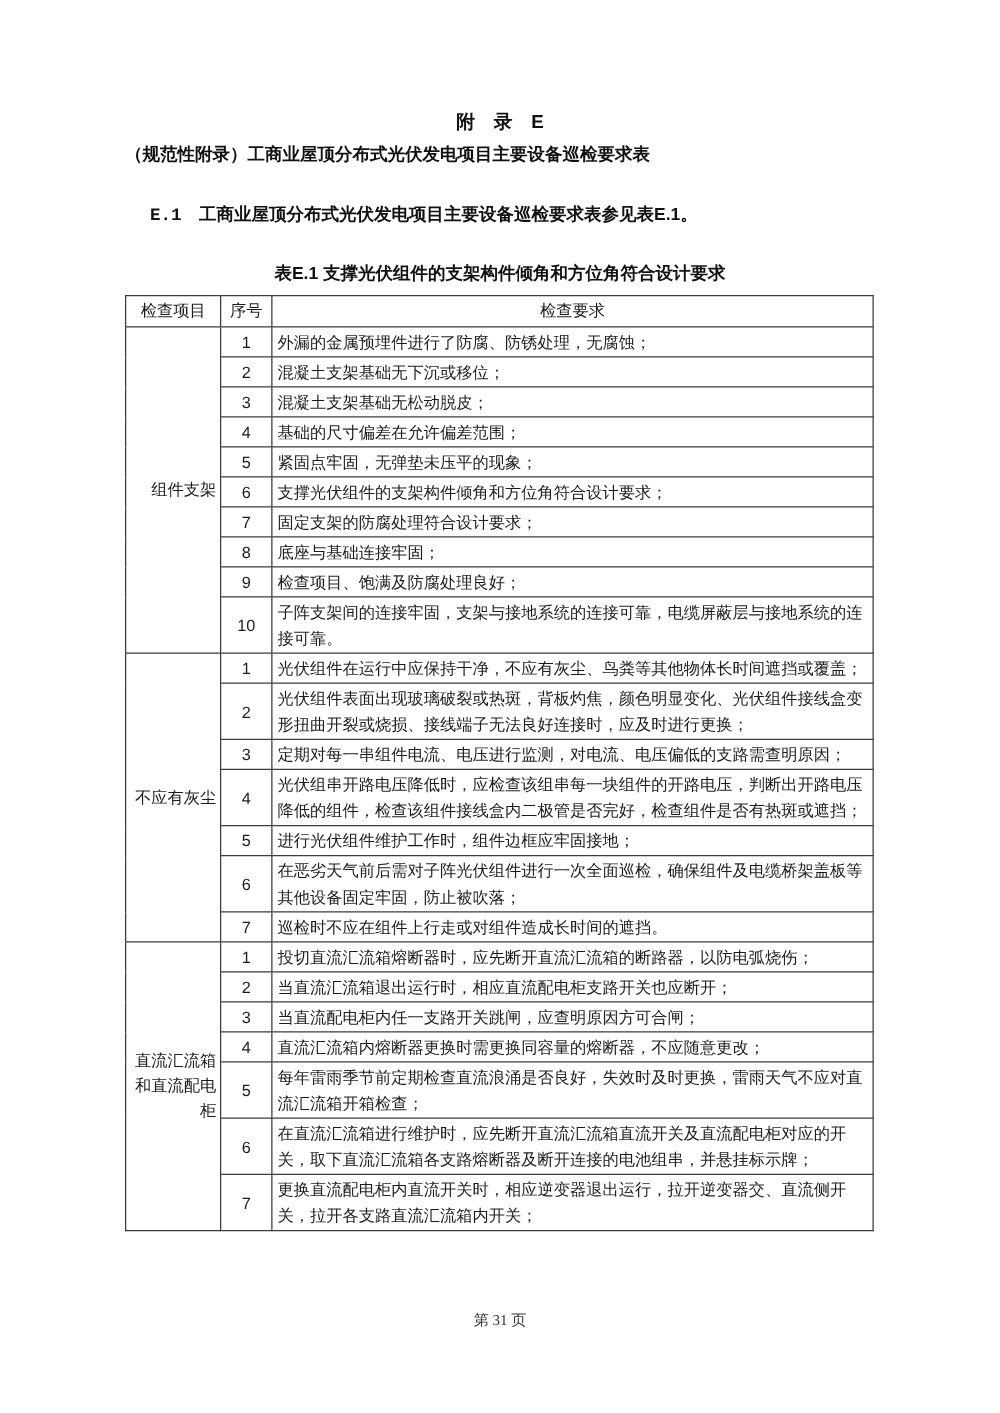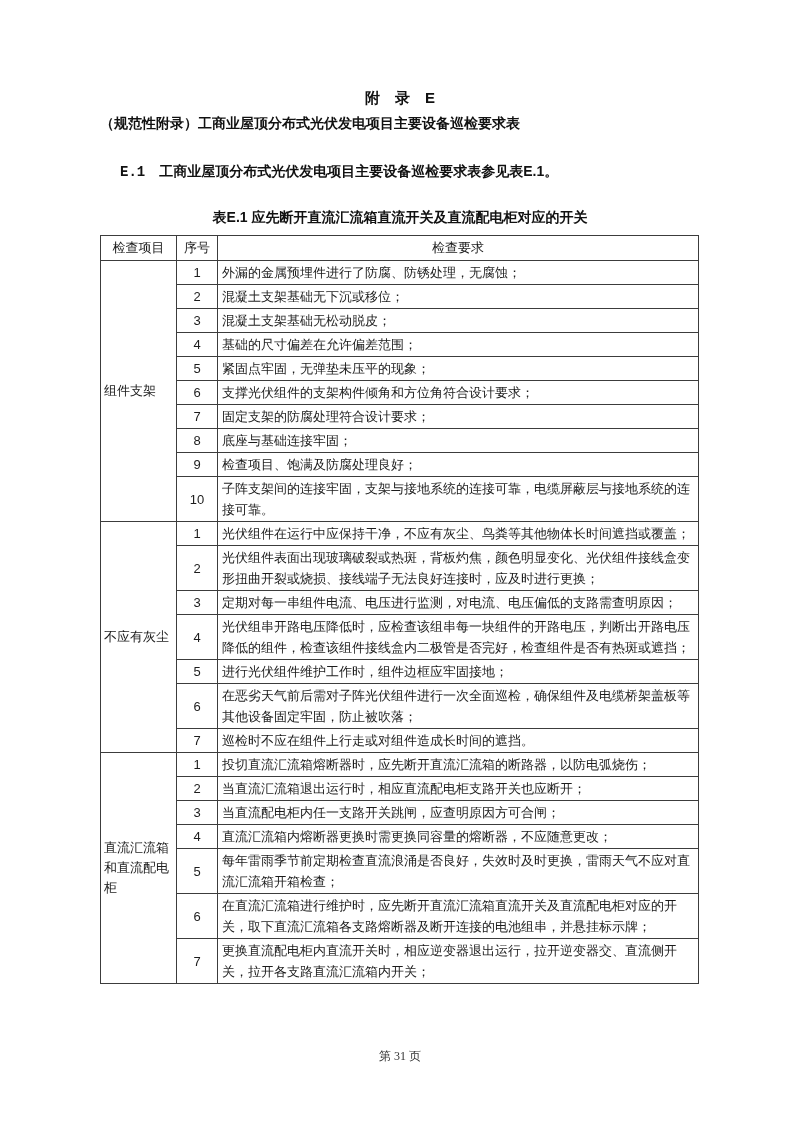--- a/index.html
+++ b/index.html
@@ -63,21 +63,21 @@
     font-weight: normal;
     color: #1c1c1c;
     vertical-align: middle;
   }
   .req-table th {
     text-align: center;
     line-height: 22px;
     padding: 1px 2px;
   }
   td.category-cell {
-    text-align: left;
+    text-align: right;
     line-height: 20px;
     padding: 1px 3px;
     font-family: Liberation Serif, serif;
   }
   td.no-cell {
     text-align: center;
     line-height: 21px;
     padding: 1px 2px;
   }
   td.req-cell {
@@ -96,21 +96,21 @@
     color: #333;
   }
 </style>
 </head>
 <body>
 
 <div class="page">
   <div class="doc-title">附　录　E</div>
   <div class="doc-subtitle">（规范性附录）工商业屋顶分布式光伏发电项目主要设备巡检要求表</div>
   <p class="intro"><span class="intro-label">E.1</span><span>工商业屋顶分布式光伏发电项目主要设备巡检要求表参见表E.1。</span></p>
-  <div class="table-caption">表E.1 应先断开直流汇流箱直流开关及直流配电柜对应的开关</div>
+  <div class="table-caption">表E.1 支撑光伏组件的支架构件倾角和方位角符合设计要求</div>
 
   <table class="req-table">
     <colgroup>
       <col class="c-item">
         <col class="c-no">
         <col class="c-req">
     </colgroup>
     <thead>
       <tr id="header-row">
           <th>检查项目</th>

